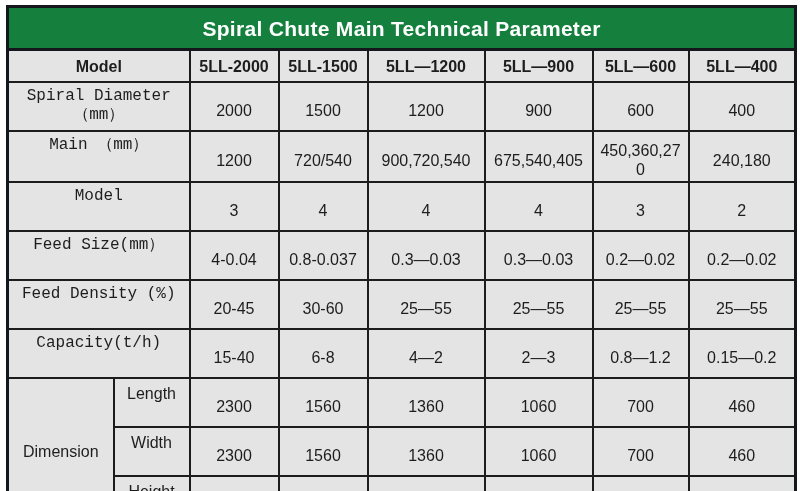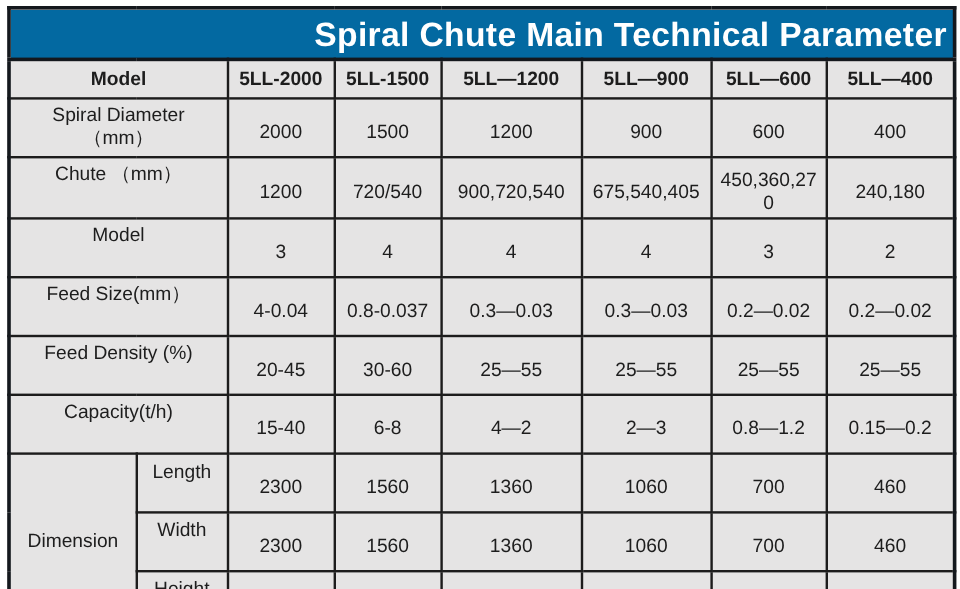--- a/index.html
+++ b/index.html
@@ -25,33 +25,32 @@
   }
   td {
     border: 2px solid #1c1c1c;
     text-align: center;
     font-size: 16px;
     line-height: 19px;
     padding: 0 5px;
     overflow: hidden;
   }
   .r-title td.title {
-    background: #0369a1;
+    background: #15803d;
     color: #ffffff;
-    font-size: 28px;
+    font-size: 21px;
     font-weight: bold;
     height: 40px;
     letter-spacing: 0.3px;
     vertical-align: middle;
     border-bottom: 3px solid #14181d;
-    text-align: right;
   }
   .r-model td { height: 30px; vertical-align: middle; font-weight: bold; }
   tr.param td { height: 40px; }
-  tr.param td.lbl { vertical-align: top; padding-top: 4px; }
+  tr.param td.lbl { vertical-align: top; padding-top: 4px; font-family: Liberation Mono, monospace; }
   tr.param td.val { vertical-align: middle; padding-top: 7px; word-break: break-all; }
   tr.r-pitch td { height: 42px; }
   td.dim-lbl { vertical-align: middle; }
   td.sub-lbl { vertical-align: top; padding-top: 5px; margin-left: 32px; }
 </style>
 </head>
 <body>
 
 <div class="page">
   <table class="spec-table">
@@ -85,21 +84,21 @@
       <td class="lbl" colspan="2">Spiral Diameter （mm）</td>
       <td class="val">2000</td>
       <td class="val">1500</td>
       <td class="val">1200</td>
       <td class="val">900</td>
       <td class="val">600</td>
       <td class="val">400</td>
     </tr>
 
     <tr class="param r-pitch">
-      <td class="lbl" colspan="2">Chute （mm）</td>
+      <td class="lbl" colspan="2">Main （mm）</td>
       <td class="val">1200</td>
       <td class="val">720/540</td>
       <td class="val">900,720,540</td>
       <td class="val">675,540,405</td>
       <td class="val">450,360,270</td>
       <td class="val">240,180</td>
     </tr>
 
     <tr class="param">
       <td class="lbl" colspan="2">Model</td>

